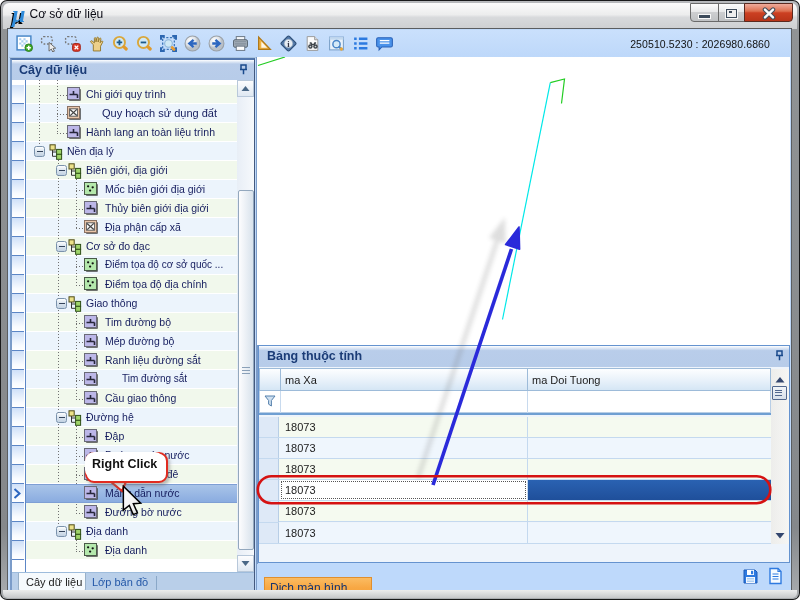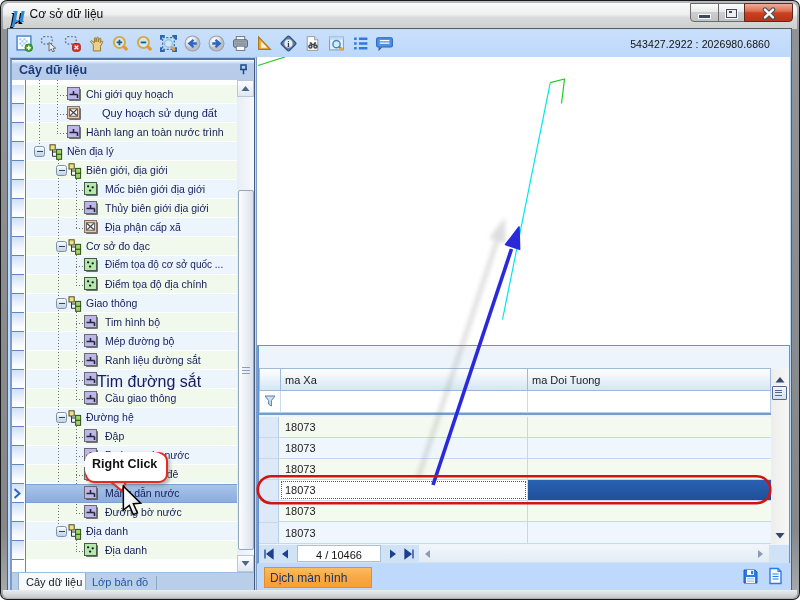--- a/index.html
+++ b/index.html
@@ -129,21 +129,21 @@
             <circle cx="12.6" cy="13.2" r="1.6" fill="#e8a83c"></circle>
           </svg>
 <svg class="ab" style="left:343px;top:5px" width="17" height="17" viewBox="0 0 16 16">
             <path d="M2,3.5 h2.4 M2,8 h2.4 M2,12.5 h2.4" stroke="#2c7ae0" stroke-width="2.4"></path>
             <path d="M6.5,3.5 h8 M6.5,8 h8 M6.5,12.5 h8" stroke="#2c7ae0" stroke-width="2.4"></path>
           </svg>
 <svg class="ab" style="left:367px;top:5px" width="17" height="17" viewBox="0 0 16 16">
             <path d="M2,2.5 h12 a1.4,1.4 0 0 1 1.4,1.4 v6 a1.4,1.4 0 0 1 -1.4,1.4 h-8.5 l-2.6,2.8 v-2.8 h-0.9 a1.4,1.4 0 0 1 -1.4,-1.4 v-6 a1.4,1.4 0 0 1 1.4,-1.4 z" fill="#4a92ea" stroke="#2a62b8" stroke-width="1"></path>
             <path d="M3.6,5.2 h9 M3.6,7.6 h9" stroke="#fff" stroke-width="1.2"></path>
           </svg>
-<div class="coord">543427.2922 : 2026980.6860</div>
+<div class="coord">250510.5230 : 2026980.6860</div>
 </div>
 <div class="ab" style="left:2px;top:29px;width:245px;height:534px;border:2px solid #7b9cc9;border-top:2px solid #5377ad;border-right:1px solid #44597e;background:#eef4fb;box-sizing:border-box">
 <div class="ab" style="left:0;top:0;width:100%;height:20px;background:linear-gradient(#fdfeff,#b9cdea 20%,#b7cce9)">
 <div class="ab" style="left:7px;top:2.5px;font-size:12.5px;font-weight:bold;color:#1b3c77">Cây dữ liệu</div>
 <svg class="ab" style="left:227px;top:4px" width="11" height="12" viewBox="0 0 11 12">
               <path d="M2,1 h5 v4.6 h-5 z M1,5.6 h7 M4.5,5.6 v4.6" stroke="#1a4a8c" stroke-width="1.5" fill="none"></path>
             </svg>
 </div>
 <div class="ab" style="left:0;top:20px;width:242px;height:492px;background:#fff;overflow:hidden">
 <div class="ab" style="left:0;top:5.0px;width:242px;height:18px;background:#f1f8ec"></div>
@@ -205,36 +205,36 @@
 <div class="ab" style="left:64px;top:432.5px;width:8px;height:1px;background-image:repeating-linear-gradient(90deg,#707070 0 1px,transparent 1px 3px)"></div>
 <div class="ab" style="left:46px;top:451.5px;width:3px;height:1px;background-image:repeating-linear-gradient(90deg,#707070 0 1px,transparent 1px 3px)"></div>
 <div class="ab" style="left:64px;top:470.5px;width:8px;height:1px;background-image:repeating-linear-gradient(90deg,#707070 0 1px,transparent 1px 3px)"></div>
 <div class="ab" style="left:13.5px;top:404.0px;width:228.5px;height:19px;background:linear-gradient(#a9c4e8,#8aace0);border-top:1px solid #7e9fd4;border-bottom:1px solid #7e9fd4;box-sizing:border-box"></div>
 <div class="ab" style="left:0px;top:5.0px;width:12px;height:17.5px;border-bottom:1.5px solid #5c86c6;background:linear-gradient(#cfe0f8,#f8fbff 75%,#ffffff)"></div>
 <svg class="ab" style="left:55px;top:7.0px" width="16" height="16" viewBox="0 0 16 16">
 <rect x="2.2" y="2.2" width="11.5" height="11.5" fill="#3a3a3a"></rect>
 <rect x="0.5" y="0.5" width="12" height="12" fill="#bcb7e8" stroke="#6a6a77" stroke-width="1"></rect>
 <path d="M2.5,7.5 h8 m-4,0 v-3.4 m4,3.4 v3.4" stroke="#26263a" stroke-width="1.6" fill="none"></path>
 </svg>
-<div class="ab" style="left:74px;top:8.0px;font-size:10.5px;color:#151d5e;white-space:nowrap">Chi giới quy hoạch</div>
+<div class="ab" style="left:74px;top:8.0px;font-size:10.5px;color:#151d5e;white-space:nowrap">Chi giới quy trình</div>
 <div class="ab" style="left:0px;top:24.0px;width:12px;height:17.5px;border-bottom:1.5px solid #5c86c6;background:linear-gradient(#cfe0f8,#f8fbff 75%,#ffffff)"></div>
 <svg class="ab" style="left:55px;top:26.0px" width="16" height="16" viewBox="0 0 16 16">
 <rect x="2.2" y="2.2" width="11.5" height="11.5" fill="#3a3a3a"></rect>
 <rect x="0.5" y="0.5" width="12" height="12" fill="#e9c7ab" stroke="#8a7263" stroke-width="1"></rect>
 <rect x="2.4" y="2.8" width="8.2" height="7.4" fill="#f8f8f8" stroke="#555" stroke-width="0.9"></rect>
 <path d="M3,3.6 L9.8,9.4 M9.8,3.4 L6.4,6.6 L3.2,9.6" stroke="#454545" stroke-width="1.3" fill="none"></path>
 </svg>
 <div class="ab" style="left:90px;top:27.0px;font-size:11px;color:#151d5e;white-space:nowrap">Quy hoạch sử dụng đất</div>
 <div class="ab" style="left:0px;top:43.0px;width:12px;height:17.5px;border-bottom:1.5px solid #5c86c6;background:linear-gradient(#cfe0f8,#f8fbff 75%,#ffffff)"></div>
 <svg class="ab" style="left:55px;top:45.0px" width="16" height="16" viewBox="0 0 16 16">
 <rect x="2.2" y="2.2" width="11.5" height="11.5" fill="#3a3a3a"></rect>
 <rect x="0.5" y="0.5" width="12" height="12" fill="#bcb7e8" stroke="#6a6a77" stroke-width="1"></rect>
 <path d="M2.5,7.5 h8 m-4,0 v-3.4 m4,3.4 v3.4" stroke="#26263a" stroke-width="1.6" fill="none"></path>
 </svg>
-<div class="ab" style="left:74px;top:46.0px;font-size:10.5px;color:#151d5e;white-space:nowrap">Hành lang an toàn nước trình</div>
+<div class="ab" style="left:74px;top:46.0px;font-size:10.5px;color:#151d5e;white-space:nowrap">Hành lang an toàn liệu trình</div>
 <div class="ab" style="left:0px;top:62.0px;width:12px;height:17.5px;border-bottom:1.5px solid #5c86c6;background:linear-gradient(#cfe0f8,#f8fbff 75%,#ffffff)"></div>
 <div class="ab" style="left:22.0px;top:66.0px;width:9px;height:9px;border:1px solid #7a92ac;border-radius:2.5px;background:linear-gradient(#fdfefe,#dce6f0 45%,#c2d2e2)">
               <div class="ab" style="left:1.5px;top:3.6px;width:6px;height:1.5px;background:#33435a"></div>
             </div>
 <svg class="ab" style="left:37px;top:64.0px" width="16" height="16" viewBox="0 0 16 16">
 <path d="M3.5,4 v8.3 h4 M3.5,8 h4" stroke="#333" stroke-width="1" fill="none"></path>
 <rect x="1" y="0.8" width="5.2" height="5.2" fill="#ece28a" stroke="#4f4a17" stroke-width="1"></rect>
 <rect x="7.6" y="5.4" width="5" height="5" fill="#9fd46a" stroke="#2f4f17" stroke-width="1"></rect>
 <rect x="7.6" y="10.3" width="5" height="5" fill="#9fd46a" stroke="#2f4f17" stroke-width="1"></rect>
 </svg>
@@ -313,42 +313,42 @@
 <rect x="7.6" y="5.4" width="5" height="5" fill="#9fd46a" stroke="#2f4f17" stroke-width="1"></rect>
 <rect x="7.6" y="10.3" width="5" height="5" fill="#9fd46a" stroke="#2f4f17" stroke-width="1"></rect>
 </svg>
 <div class="ab" style="left:74px;top:217.0px;font-size:10.5px;color:#151d5e;white-space:nowrap">Giao thông</div>
 <div class="ab" style="left:0px;top:233.0px;width:12px;height:17.5px;border-bottom:1.5px solid #5c86c6;background:linear-gradient(#cfe0f8,#f8fbff 75%,#ffffff)"></div>
 <svg class="ab" style="left:72px;top:235.0px" width="16" height="16" viewBox="0 0 16 16">
 <rect x="2.2" y="2.2" width="11.5" height="11.5" fill="#3a3a3a"></rect>
 <rect x="0.5" y="0.5" width="12" height="12" fill="#bcb7e8" stroke="#6a6a77" stroke-width="1"></rect>
 <path d="M2.5,7.5 h8 m-4,0 v-3.4 m4,3.4 v3.4" stroke="#26263a" stroke-width="1.6" fill="none"></path>
 </svg>
-<div class="ab" style="left:93px;top:236.0px;font-size:10.5px;color:#151d5e;white-space:nowrap">Tim hình bộ</div>
+<div class="ab" style="left:93px;top:236.0px;font-size:10.5px;color:#151d5e;white-space:nowrap">Tim đường bộ</div>
 <div class="ab" style="left:0px;top:252.0px;width:12px;height:17.5px;border-bottom:1.5px solid #5c86c6;background:linear-gradient(#cfe0f8,#f8fbff 75%,#ffffff)"></div>
 <svg class="ab" style="left:72px;top:254.0px" width="16" height="16" viewBox="0 0 16 16">
 <rect x="2.2" y="2.2" width="11.5" height="11.5" fill="#3a3a3a"></rect>
 <rect x="0.5" y="0.5" width="12" height="12" fill="#bcb7e8" stroke="#6a6a77" stroke-width="1"></rect>
 <path d="M2.5,7.5 h8 m-4,0 v-3.4 m4,3.4 v3.4" stroke="#26263a" stroke-width="1.6" fill="none"></path>
 </svg>
 <div class="ab" style="left:93px;top:255.0px;font-size:10.5px;color:#151d5e;white-space:nowrap">Mép đường bộ</div>
 <div class="ab" style="left:0px;top:271.0px;width:12px;height:17.5px;border-bottom:1.5px solid #5c86c6;background:linear-gradient(#cfe0f8,#f8fbff 75%,#ffffff)"></div>
 <svg class="ab" style="left:72px;top:273.0px" width="16" height="16" viewBox="0 0 16 16">
 <rect x="2.2" y="2.2" width="11.5" height="11.5" fill="#3a3a3a"></rect>
 <rect x="0.5" y="0.5" width="12" height="12" fill="#bcb7e8" stroke="#6a6a77" stroke-width="1"></rect>
 <path d="M2.5,7.5 h8 m-4,0 v-3.4 m4,3.4 v3.4" stroke="#26263a" stroke-width="1.6" fill="none"></path>
 </svg>
 <div class="ab" style="left:93px;top:274.0px;font-size:10.5px;color:#151d5e;white-space:nowrap">Ranh liệu đường sắt</div>
 <div class="ab" style="left:0px;top:290.0px;width:12px;height:17.5px;border-bottom:1.5px solid #5c86c6;background:linear-gradient(#cfe0f8,#f8fbff 75%,#ffffff)"></div>
 <svg class="ab" style="left:72px;top:292.0px" width="16" height="16" viewBox="0 0 16 16">
 <rect x="2.2" y="2.2" width="11.5" height="11.5" fill="#3a3a3a"></rect>
 <rect x="0.5" y="0.5" width="12" height="12" fill="#bcb7e8" stroke="#6a6a77" stroke-width="1"></rect>
 <path d="M2.5,7.5 h8 m-4,0 v-3.4 m4,3.4 v3.4" stroke="#26263a" stroke-width="1.6" fill="none"></path>
 </svg>
-<div class="ab" style="left:85px;top:293.0px;font-size:16px;color:#151d5e;white-space:nowrap">Tim đường sắt</div>
+<div class="ab" style="left:110px;top:293.0px;font-size:10px;color:#151d5e;white-space:nowrap">Tim đường sắt</div>
 <div class="ab" style="left:0px;top:309.0px;width:12px;height:17.5px;border-bottom:1.5px solid #5c86c6;background:linear-gradient(#cfe0f8,#f8fbff 75%,#ffffff)"></div>
 <svg class="ab" style="left:72px;top:311.0px" width="16" height="16" viewBox="0 0 16 16">
 <rect x="2.2" y="2.2" width="11.5" height="11.5" fill="#3a3a3a"></rect>
 <rect x="0.5" y="0.5" width="12" height="12" fill="#bcb7e8" stroke="#6a6a77" stroke-width="1"></rect>
 <path d="M2.5,7.5 h8 m-4,0 v-3.4 m4,3.4 v3.4" stroke="#26263a" stroke-width="1.6" fill="none"></path>
 </svg>
 <div class="ab" style="left:93px;top:312.0px;font-size:10.5px;color:#151d5e;white-space:nowrap">Cầu giao thông</div>
 <div class="ab" style="left:0px;top:328.0px;width:12px;height:17.5px;border-bottom:1.5px solid #5c86c6;background:linear-gradient(#cfe0f8,#f8fbff 75%,#ffffff)"></div>
 <div class="ab" style="left:44.0px;top:332.0px;width:9px;height:9px;border:1px solid #7a92ac;border-radius:2.5px;background:linear-gradient(#fdfefe,#dce6f0 45%,#c2d2e2)">
               <div class="ab" style="left:1.5px;top:3.6px;width:6px;height:1.5px;background:#33435a"></div>
@@ -446,20 +446,26 @@
 </div>
 <div class="ab" style="left:247.5px;top:28px;width:2px;height:534px;background:#7b9cc9"></div>
 <div class="ab" style="left:249px;top:28px;width:533px;height:288px;background:#fff">
 <svg class="ab" style="left:0;top:0" width="533" height="288" viewBox="0 0 533 288">
  <path d="M1,8.5 L28,0" stroke="#22cc22" stroke-width="1.2" fill="none"></path>
  <path d="M293.3,25.7 L245.5,262.5" stroke="#00e8e8" stroke-width="1.2" fill="none"></path>
  <path d="M293.3,25.7 L307.5,22 L304.5,46.5" stroke="#22cc22" stroke-width="1.2" fill="none"></path>
 </svg>
 </div>
 <div class="ab" style="left:250px;top:316px;width:532px;height:218px;border:1px solid #6593cf;box-sizing:border-box;background:#eef4fb">
+<div class="ab" style="left:0;top:0;width:100%;height:21px;background:linear-gradient(#fdfeff,#b9cdea 22%,#b7cce9)">
+<div class="ab" style="left:8px;top:3px;font-size:12.5px;font-weight:bold;color:#1b3c77">Bảng thuộc tính</div>
+<svg class="ab" style="left:516px;top:4px" width="11" height="12" viewBox="0 0 11 12">
+              <path d="M2,1 h5 v4.6 h-5 z M1,5.6 h7 M4.5,5.6 v4.6" stroke="#1a4a8c" stroke-width="1.5" fill="none"></path>
+            </svg>
+</div>
 <div class="ab" style="left:0px;top:22px;width:512px;height:23px;background:linear-gradient(#fdfeff,#e8f1fa 55%,#d5e6f5);border:1px solid #9dbbd9;box-sizing:border-box"></div>
 <div class="ab" style="left:21px;top:22px;width:1px;height:23px;background:#9dbbd9"></div>
 <div class="ab" style="left:268px;top:22px;width:1px;height:23px;background:#9dbbd9"></div>
 <div class="ab" style="left:26px;top:28px;font-size:11px;color:#1a1a1a">ma Xa</div>
 <div class="ab" style="left:273px;top:28px;font-size:11px;color:#1a1a1a">ma Doi Tuong</div>
 <div class="ab" style="left:0px;top:45px;width:512px;height:22px;background:#fff;border:1px solid #b8cee6;border-top:none;box-sizing:border-box"></div>
 <div class="ab" style="left:21px;top:45px;width:1px;height:22px;background:#c8daee"></div>
 <div class="ab" style="left:268px;top:45px;width:1px;height:22px;background:#c8daee"></div>
 <svg class="ab" style="left:5px;top:49px" width="12" height="13" viewBox="0 0 12 13">
             <path d="M1,1 h10 l-3.6,4.5 v5.5 l-2.8,-1.8 v-3.7 z" fill="#cfe0f0" stroke="#5580ac" stroke-width="1"></path>
@@ -493,48 +499,23 @@
               </svg></div>
 <div class="ab" style="left:1.5px;top:17px;width:15px;height:14px;border:1.5px solid #52688e;border-radius:1px;background:linear-gradient(#f2f5f8,#d8e0ea);box-sizing:border-box">
 <div class="ab" style="left:2px;top:2.5px;width:7px;height:1.2px;background:#52688e"></div>
               <div class="ab" style="left:2px;top:5px;width:7px;height:1.2px;background:#52688e"></div>
               <div class="ab" style="left:2px;top:7.5px;width:7px;height:1.2px;background:#52688e"></div>
             </div>
 <div class="ab" style="left:0;top:160px;width:18px;height:15px"><svg width="18" height="15" viewBox="0 0 18 15">
                 <path d="M4.5,4 L9,9.5 L13.5,4 Z" fill="#33466e"></path>
               </svg></div>
 </div>
-<div class="ab" style="left:0px;top:199px;width:530px;height:18px;background:#cfe2f6">
-<svg class="ab" style="left:4px;top:3px" width="14" height="12" viewBox="0 0 14 12">
-              <path d="M2,1.5 v9 M10,1.5 L4,6 L10,10.5 Z" fill="#1e3e8e" stroke="#1e3e8e" stroke-width="1.3"></path>
-            </svg>
-<svg class="ab" style="left:21px;top:3px" width="10" height="12" viewBox="0 0 10 12">
-              <path d="M8,1.5 L2,6 L8,10.5 Z" fill="#1e3e8e"></path>
-            </svg>
-<div class="ab" style="left:38px;top:0px;width:84px;height:17px;background:#fff;border:1px solid #a8c0d8;box-sizing:border-box">
-              <div style="text-align:center;font-size:11px;color:#111;margin-top:2.5px">4 / 10466</div>
-            </div>
-<svg class="ab" style="left:129px;top:3px" width="10" height="12" viewBox="0 0 10 12">
-              <path d="M2,1.5 L8,6 L2,10.5 Z" fill="#1e3e8e"></path>
-            </svg>
-<svg class="ab" style="left:142px;top:3px" width="14" height="12" viewBox="0 0 14 12">
-              <path d="M12,1.5 v9 M4,1.5 L10,6 L4,10.5 Z" fill="#1e3e8e" stroke="#1e3e8e" stroke-width="1.3"></path>
-            </svg>
-<div class="ab" style="left:160px;top:0;width:350px;height:17px;background:linear-gradient(#f2f6fa,#e2ebf4)">
-<svg class="ab" style="left:4px;top:3.5px" width="9" height="10" viewBox="0 0 9 10">
-                <path d="M7,1 L2,5 L7,9 Z" fill="#8a9cb0"></path>
-              </svg>
-<svg class="ab" style="left:337px;top:3.5px" width="9" height="10" viewBox="0 0 9 10">
-                <path d="M2,1 L7,5 L2,9 Z" fill="#8a9cb0"></path>
-              </svg>
-</div>
-</div>
 </div>
 <div class="ab" style="left:249px;top:535px;width:533px;height:27px;background:#bed9fb;border-bottom:2px solid #4a78b0">
-<div class="ab" style="left:7px;top:3px;width:108px;height:21px;background:linear-gradient(#fbbc62,#f8a844 50%,#f5a038);border:1px solid #e08f2e;box-sizing:border-box">
+<div class="ab" style="left:7px;top:13px;width:108px;height:21px;background:linear-gradient(#fbbc62,#f8a844 50%,#f5a038);border:1px solid #e08f2e;box-sizing:border-box">
             <div class="ab" style="left:5px;top:3px;font-size:12px;color:#17356e;white-space:nowrap">Dịch màn hình</div>
           </div>
 <svg class="ab" style="left:485px;top:4px" width="17" height="17" viewBox="0 0 17 17">
             <path d="M2,2 h11 l2,2 v11 h-13 z" fill="#2e7ae0" stroke="#1c5ab8" stroke-width="1"></path>
             <rect x="5" y="2" width="7" height="5" fill="#fff"></rect>
             <rect x="9" y="2.8" width="2.2" height="3.4" fill="#2e7ae0"></rect>
             <rect x="4" y="9" width="9" height="6" fill="#ffffff" opacity="0.95"></rect>
             <path d="M5,10.5 h7 M5,12 h7 M5,13.5 h7" stroke="#9cc4ee" stroke-width="0.8"></path>
           </svg>
 <svg class="ab" style="left:511px;top:3px" width="15" height="18" viewBox="0 0 15 18">

